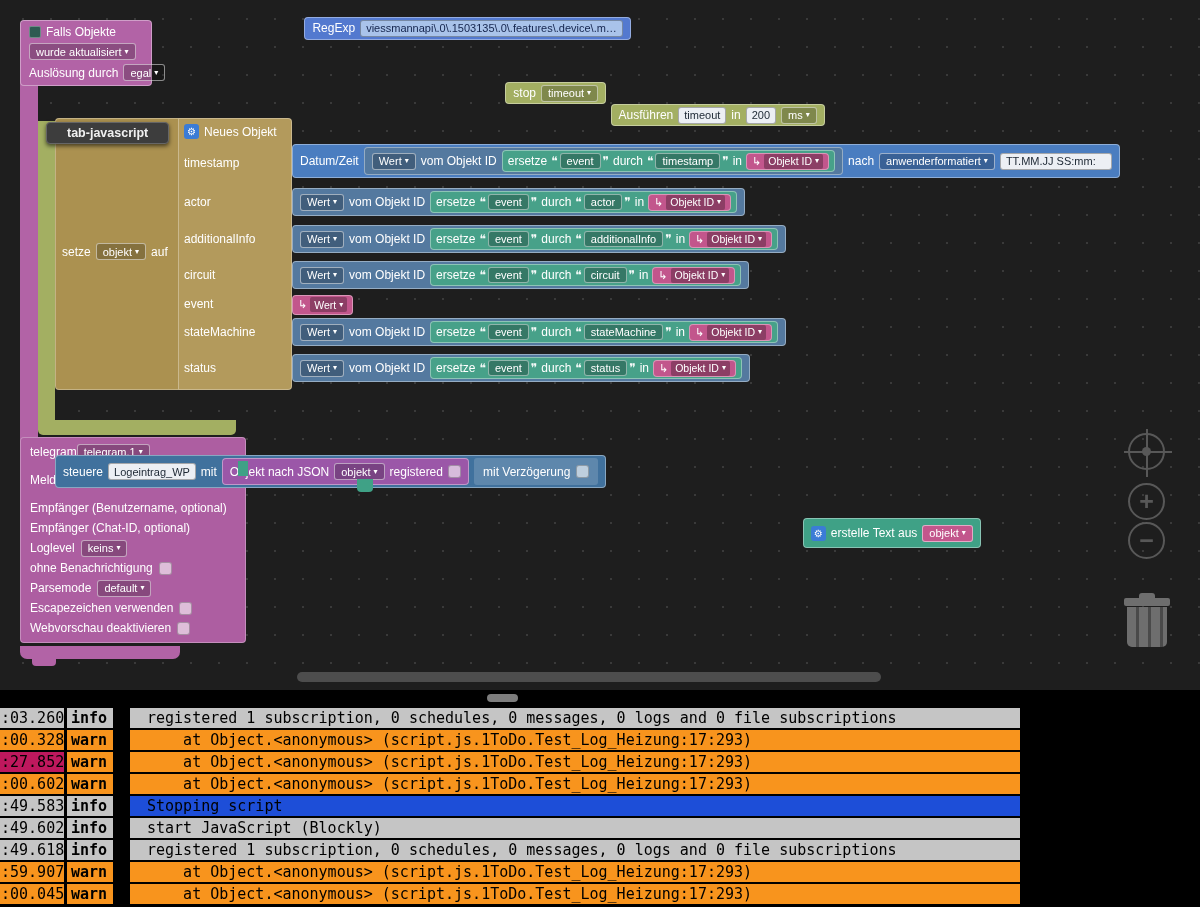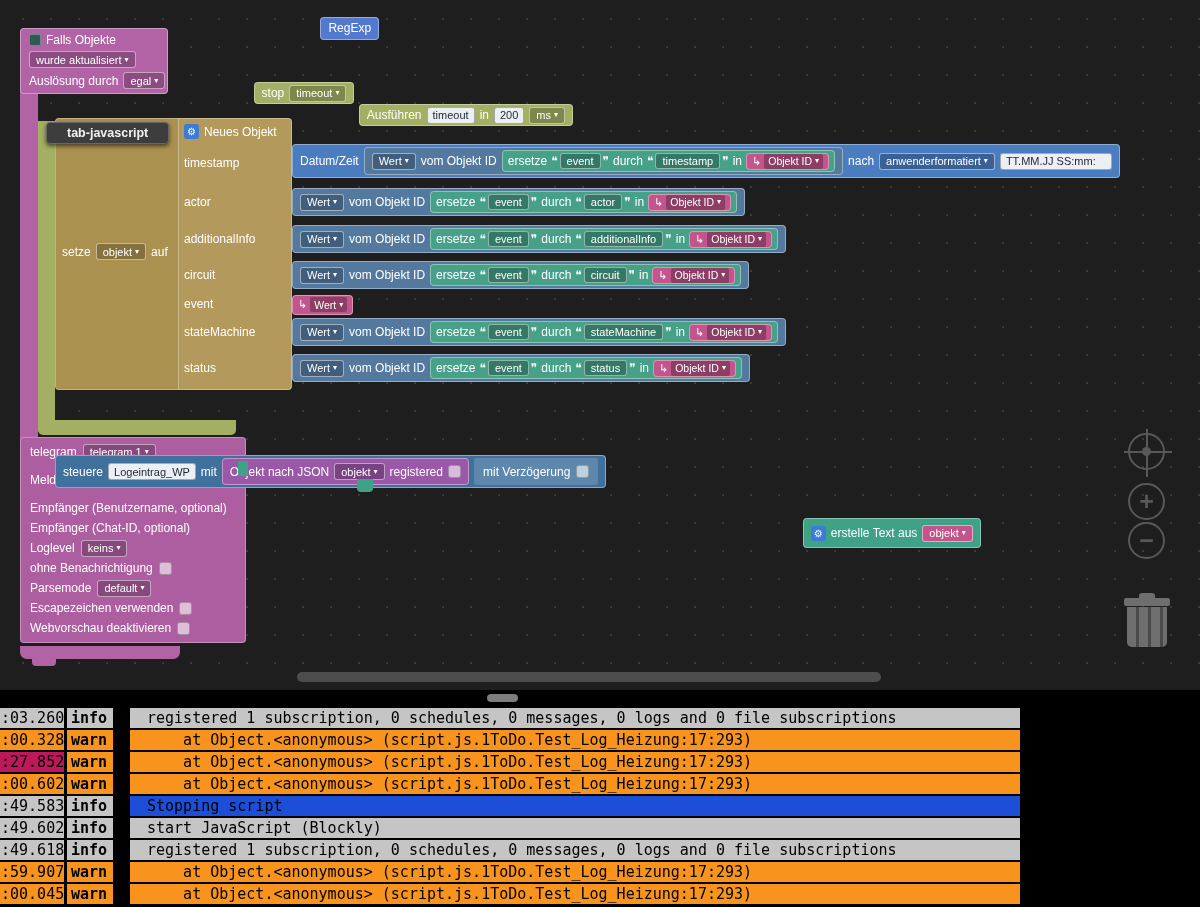--- a/index.html
+++ b/index.html
@@ -45,21 +45,21 @@
 .b-wert{background:#54799f;height:28px}
 .b-ersetze{background:#47a189;height:22px;gap:4px;padding:0 5px}
 .b-oid{background:#c2568c;height:17px;gap:3px;padding:0 5px}
 .b-var{height:20px}
 .chainrow{z-index:3}
 .b-steuere{background:#40719d;height:33px;z-index:3}
 .b-json{background:#9b57a8;height:27px}
 .inset{display:inline-flex;align-items:center;gap:6px;height:27px;padding:0 9px;background:rgba(255,255,255,.16);border-radius:3px}
 .b-telegram{left:20px;top:437px;width:226px;height:206px;background:#ad5ea1;border:1px solid rgba(255,255,255,.3);
             border-radius:4px;padding:4px 9px 0 9px;display:flex;flex-direction:column;z-index:2}
-.tg-head{display:flex;align-items:center;gap:6px;height:20px;margin-bottom:8px;color:#fff;font-size:12px}
+.tg-head{display:flex;align-items:center;height:20px;margin-bottom:8px;color:#fff;font-size:12px}
 .tg-row{display:flex;align-items:center;gap:6px;height:20px;color:#fff;font-size:12px}
 .tg-row.sp{margin-bottom:8px}
 .b-text{background:#3fa186;height:30px;z-index:5}
 .oidchip{background:#c2568c}
 .tab-label{left:46px;top:122px;padding:3px 20px;background:#3d3d3d;border:1px solid #666;border-radius:4px;
            color:#f0f0f0;font-weight:bold;font-size:12.5px;z-index:40;box-shadow:0 2px 4px rgba(0,0,0,.6)}
 
 .zc{position:absolute;width:37px;height:37px;border:2px solid #585858;border-radius:50%;color:#585858;
     display:flex;align-items:center;justify-content:center;font-size:25px;font-weight:bold}
 .cdot{width:9px;height:9px;border-radius:50%;background:#585858}
@@ -86,21 +86,21 @@
 <div id="ws">
 
   
   <div class="abs sp-falls"></div>
   <div class="abs sp-olive"></div>
   <div class="abs bot-olive"></div>
   <div class="abs bot-falls"></div>
   <div class="abs tail-falls"></div>
 
   
-  <div class="abs blk b-falls" style="left:20px;top:28px;width:148px;height:66px">
+  <div class="abs blk b-falls" style="left:20px;top:20px;width:132px;height:66px">
     <div class="frow">
       <span class="miniicon"></span>
       <span class="lbl">Falls Objekte</span>
     </div>
     <div class="frow">
       <span class="chip">
           <span>wurde aktualisiert</span>
           <span class="dd">▾</span>
         </span>
     </div>
@@ -109,20 +109,21 @@
       <span class="chip">
           <span>egal</span>
           <span class="dd">▾</span>
         </span>
     </div>
   </div>
 
   
   <div class="abs blk b-regexp" style="left:168px;top:14px">
     <span class="lbl">RegExp</span>
+    <span class="field fieldblue">viessmannapi\.0\.1503135\.0\.features\.device\.m…</span>
   </div>
 
   
   <div class="abs blk b-olive" style="left:38px;top:79px;z-index:3">
     <span class="lbl">stop</span>
     <span class="chip">
         <span>timeout</span>
         <span class="dd">▾</span>
       </span>
   </div>

